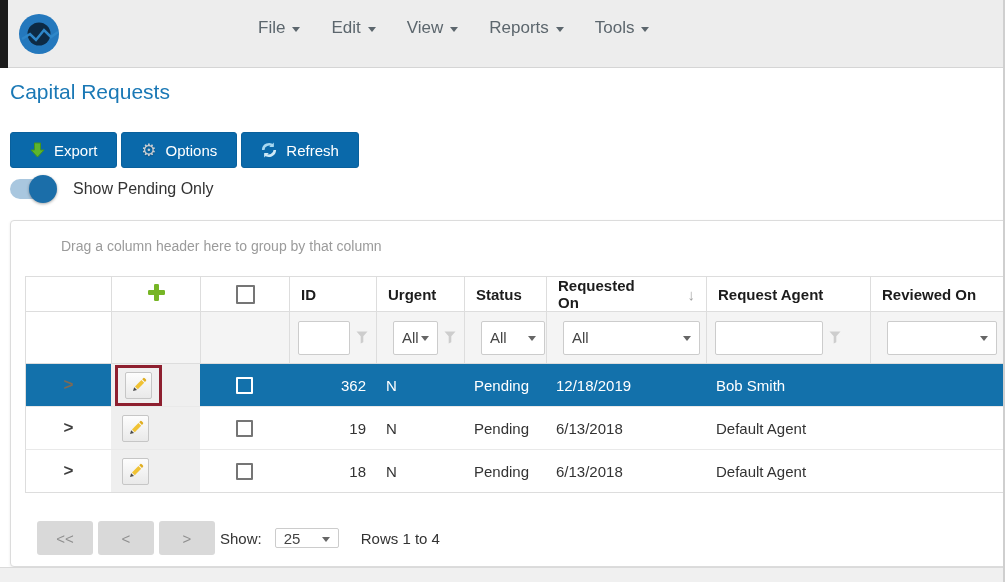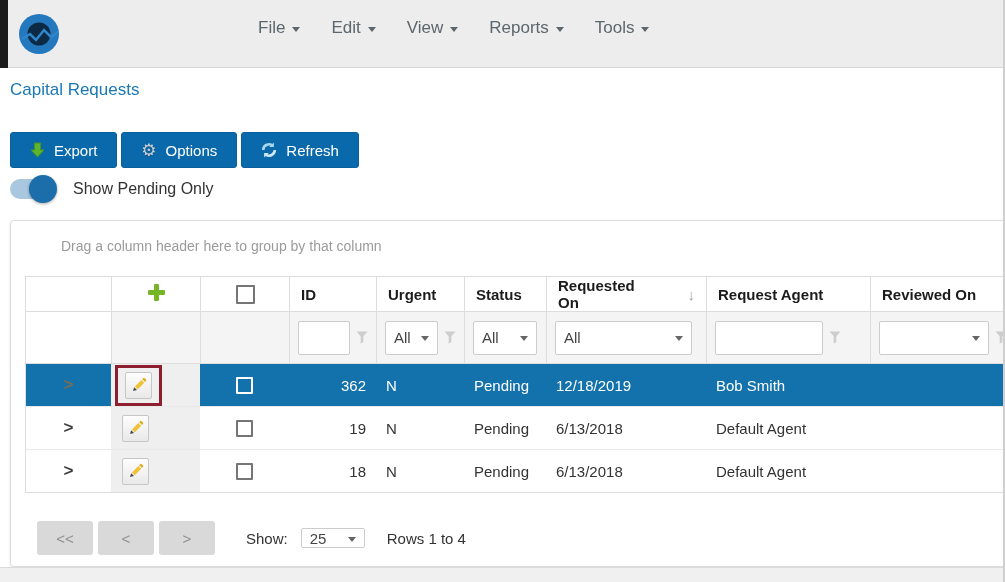--- a/index.html
+++ b/index.html
@@ -15,21 +15,21 @@
   .brand-bar { position:absolute; left:0; top:0; width:8px; height:68px; background:#1a1a1a; }
   .logo { position:absolute; left:18px; top:10px; display:flex; align-items:center; }
   .logo-text { font-size:42px; font-weight:900; letter-spacing:-3px; color:#0d0d0d; line-height:46px; }
   .logo-o { margin-left:-1px; margin-top:2px; }
   .menu { position:absolute; left:258px; top:0; height:56px; display:flex; align-items:center; gap:31px; }
   .menu-item { display:flex; align-items:center; gap:7px; color:#5c666d; font-size:17px; cursor:pointer; }
   .tri { width:0; height:0; border-left:4.5px solid transparent; border-right:4.5px solid transparent;
          border-top:5px solid #5c666d; margin-top:2px; }
 
   
-  .page-title { position:absolute; left:10px; top:80px; font-size:17px; font-weight:400; color:#1a78b5; }
+  .page-title { position:absolute; left:10px; top:80px; font-size:21px; font-weight:400; color:#1a78b5; }
   .toolbar { position:absolute; left:10px; top:132px; display:flex; gap:4px; }
   .btn { height:36px; padding:0 19px; background:#0a69aa; border:1px solid #09609c; border-radius:3px;
          color:#fff; font-size:15px; font-family:inherit; display:flex; align-items:center; gap:9px; cursor:pointer; }
   .gear-glyph { font-family:"DejaVu Sans",sans-serif; font-size:17px; color:#c9ced3; line-height:1;
                 text-shadow:0 1px 1px rgba(0,0,0,.25); }
 
   
   .toggle-row { position:absolute; left:10px; top:179px; display:flex; align-items:center; }
   .switch { position:relative; width:45px; height:20px; border-radius:10px; background:#a9c7df; cursor:pointer; }
   .knob { position:absolute; right:-2px; top:-4px; width:28px; height:28px; border-radius:50%;
@@ -52,21 +52,21 @@
   .sort-arrow { color:#a3a3a3; font-size:15px; font-weight:400; margin-left:8px; }
 
   .frow td { height:52px; background:#f4f4f4; border-left:1px solid #ddd; border-bottom:1px solid #ddd;
              padding:0 8px; vertical-align:middle; }
   .frow td.c-white { background:#fff; }
   .fwrap { display:flex; align-items:center; gap:6px; }
   .f-input { height:34px; border:1px solid #ccc; border-radius:2px; background:#fff; font-family:inherit;
              font-size:14px; padding:0 6px; }
   .combo { height:34px; background:#fff; border:1px solid #ccc; border-radius:2px; display:flex;
            align-items:center; justify-content:space-between; padding:0 8px; font-size:15px; color:#444;
-           cursor:pointer; }
+           cursor:pointer;margin-left:8px; }
   .combo .tri { border-top-color:#666; }
   .funnel { flex:0 0 auto; }
 
   tbody td { height:43px; padding:0 10px; border-bottom:1px solid #e9e9e9; vertical-align:middle; background:#fff; }
   tbody td:first-child { border-left:1px solid #ddd; }
   tbody tr:last-child td { border-bottom:1px solid #ddd; }
   tbody tr.selected td { background:#1371ab; color:#fff; }
   td.c-expand { text-align:center; padding:0; }
   .chev { font-weight:700; font-size:17px; color:#3f3f3f; cursor:pointer; }
   tr.selected .chev { color:#7d6a55; }
@@ -81,21 +81,21 @@
   .cb { display:inline-block; width:17px; height:17px; border:2px solid #757575; border-radius:1px;
         background:#fff; vertical-align:middle; cursor:pointer; }
   .cb.big { width:19px; height:19px; }
   tr.selected .cb { border-color:#fff; background:transparent; }
   td.num { text-align:right; }
 
   
   .pager { position:absolute; left:26px; top:300px; display:flex; align-items:center; }
   .pg { width:56px; height:34px; margin-right:5px; background:#d9d9d9; border:none; border-radius:3px;
         color:#8f8f8f; font-size:15px; font-family:inherit; cursor:pointer; }
-  .show-label { margin-left:26px; font-size:15px; color:#333; }
+  .show-label { font-size:15px; color:#333; }
   .size-combo { margin-left:13px; width:64px; height:20px; }
   .rows-info { margin-left:22px; font-size:15px; color:#333; }
 
   .bottom-strip { position:absolute; left:0; top:567px; width:1005px; height:15px;
                   background:#f0f0f0; border-top:1px solid #dadada; }
   .right-edge { position:absolute; right:0; top:0; width:2px; height:582px; background:#cfcfcf; }
 </style>
 </head>
 <body>
 

